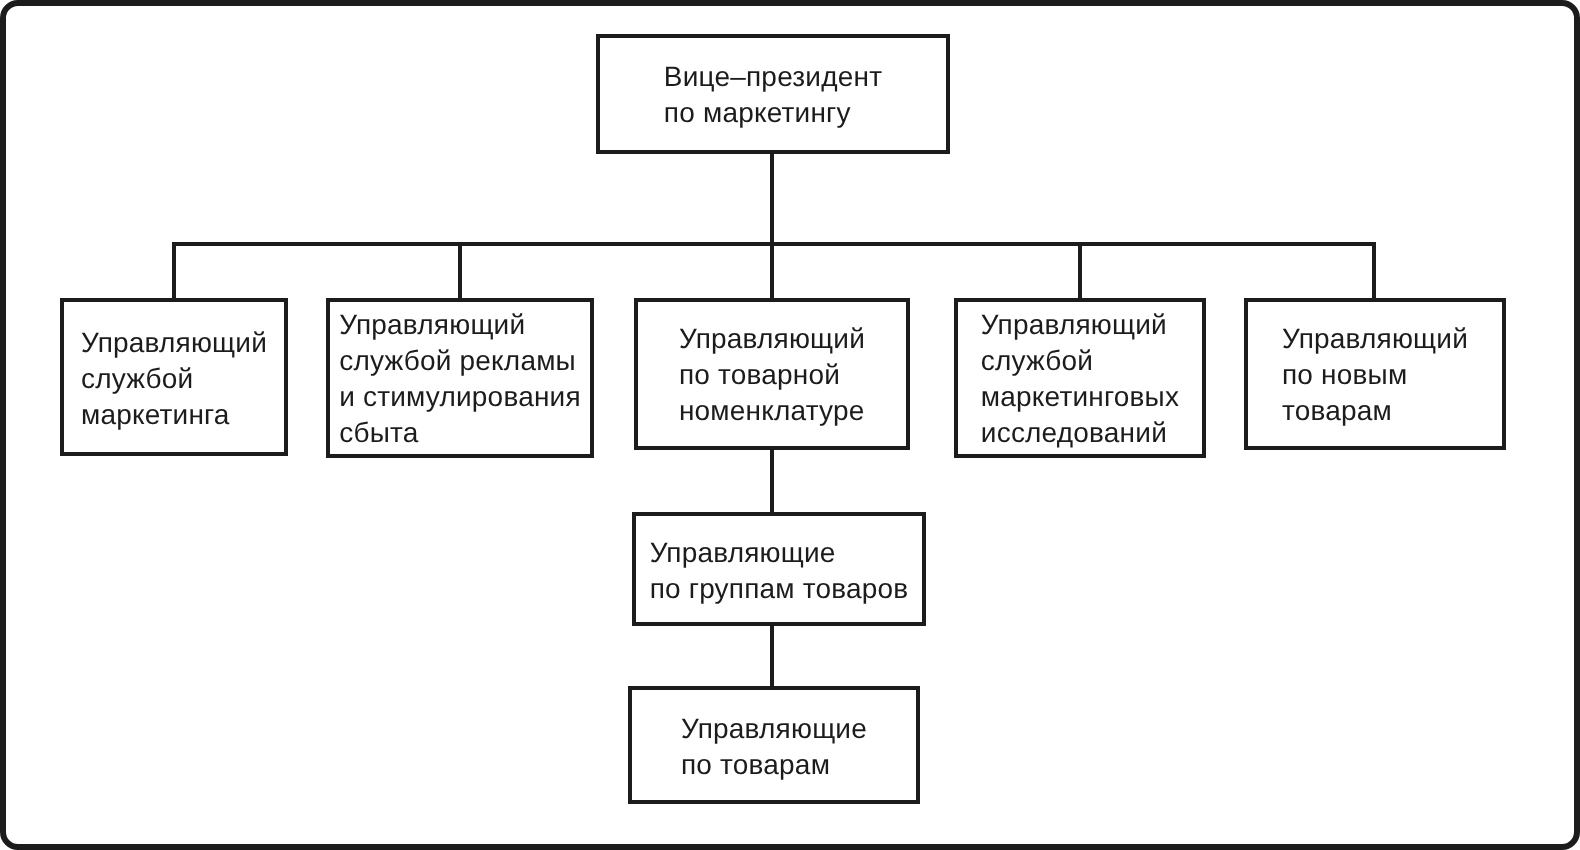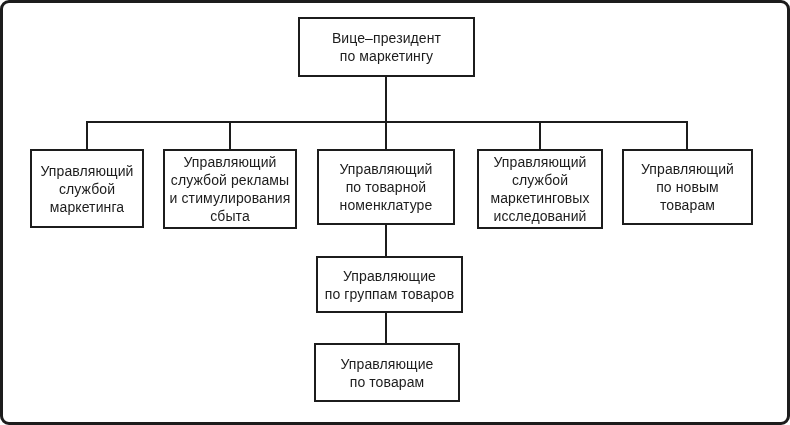--- a/index.html
+++ b/index.html
@@ -28,21 +28,21 @@
     position: absolute;
     box-sizing: border-box;
     border: 2px solid #1c1c1c;
     background: #ffffff;
     display: flex;
     align-items: center;
     justify-content: center;
   }
   .box .lbl {
     white-space: pre-line;
-    text-align: center;
+    text-align: left;
     font-size: 14px;
     line-height: 18px;
     letter-spacing: 0.1px;
   }
   .line {
     position: absolute;
     background: #1c1c1c;
   }
 
   

